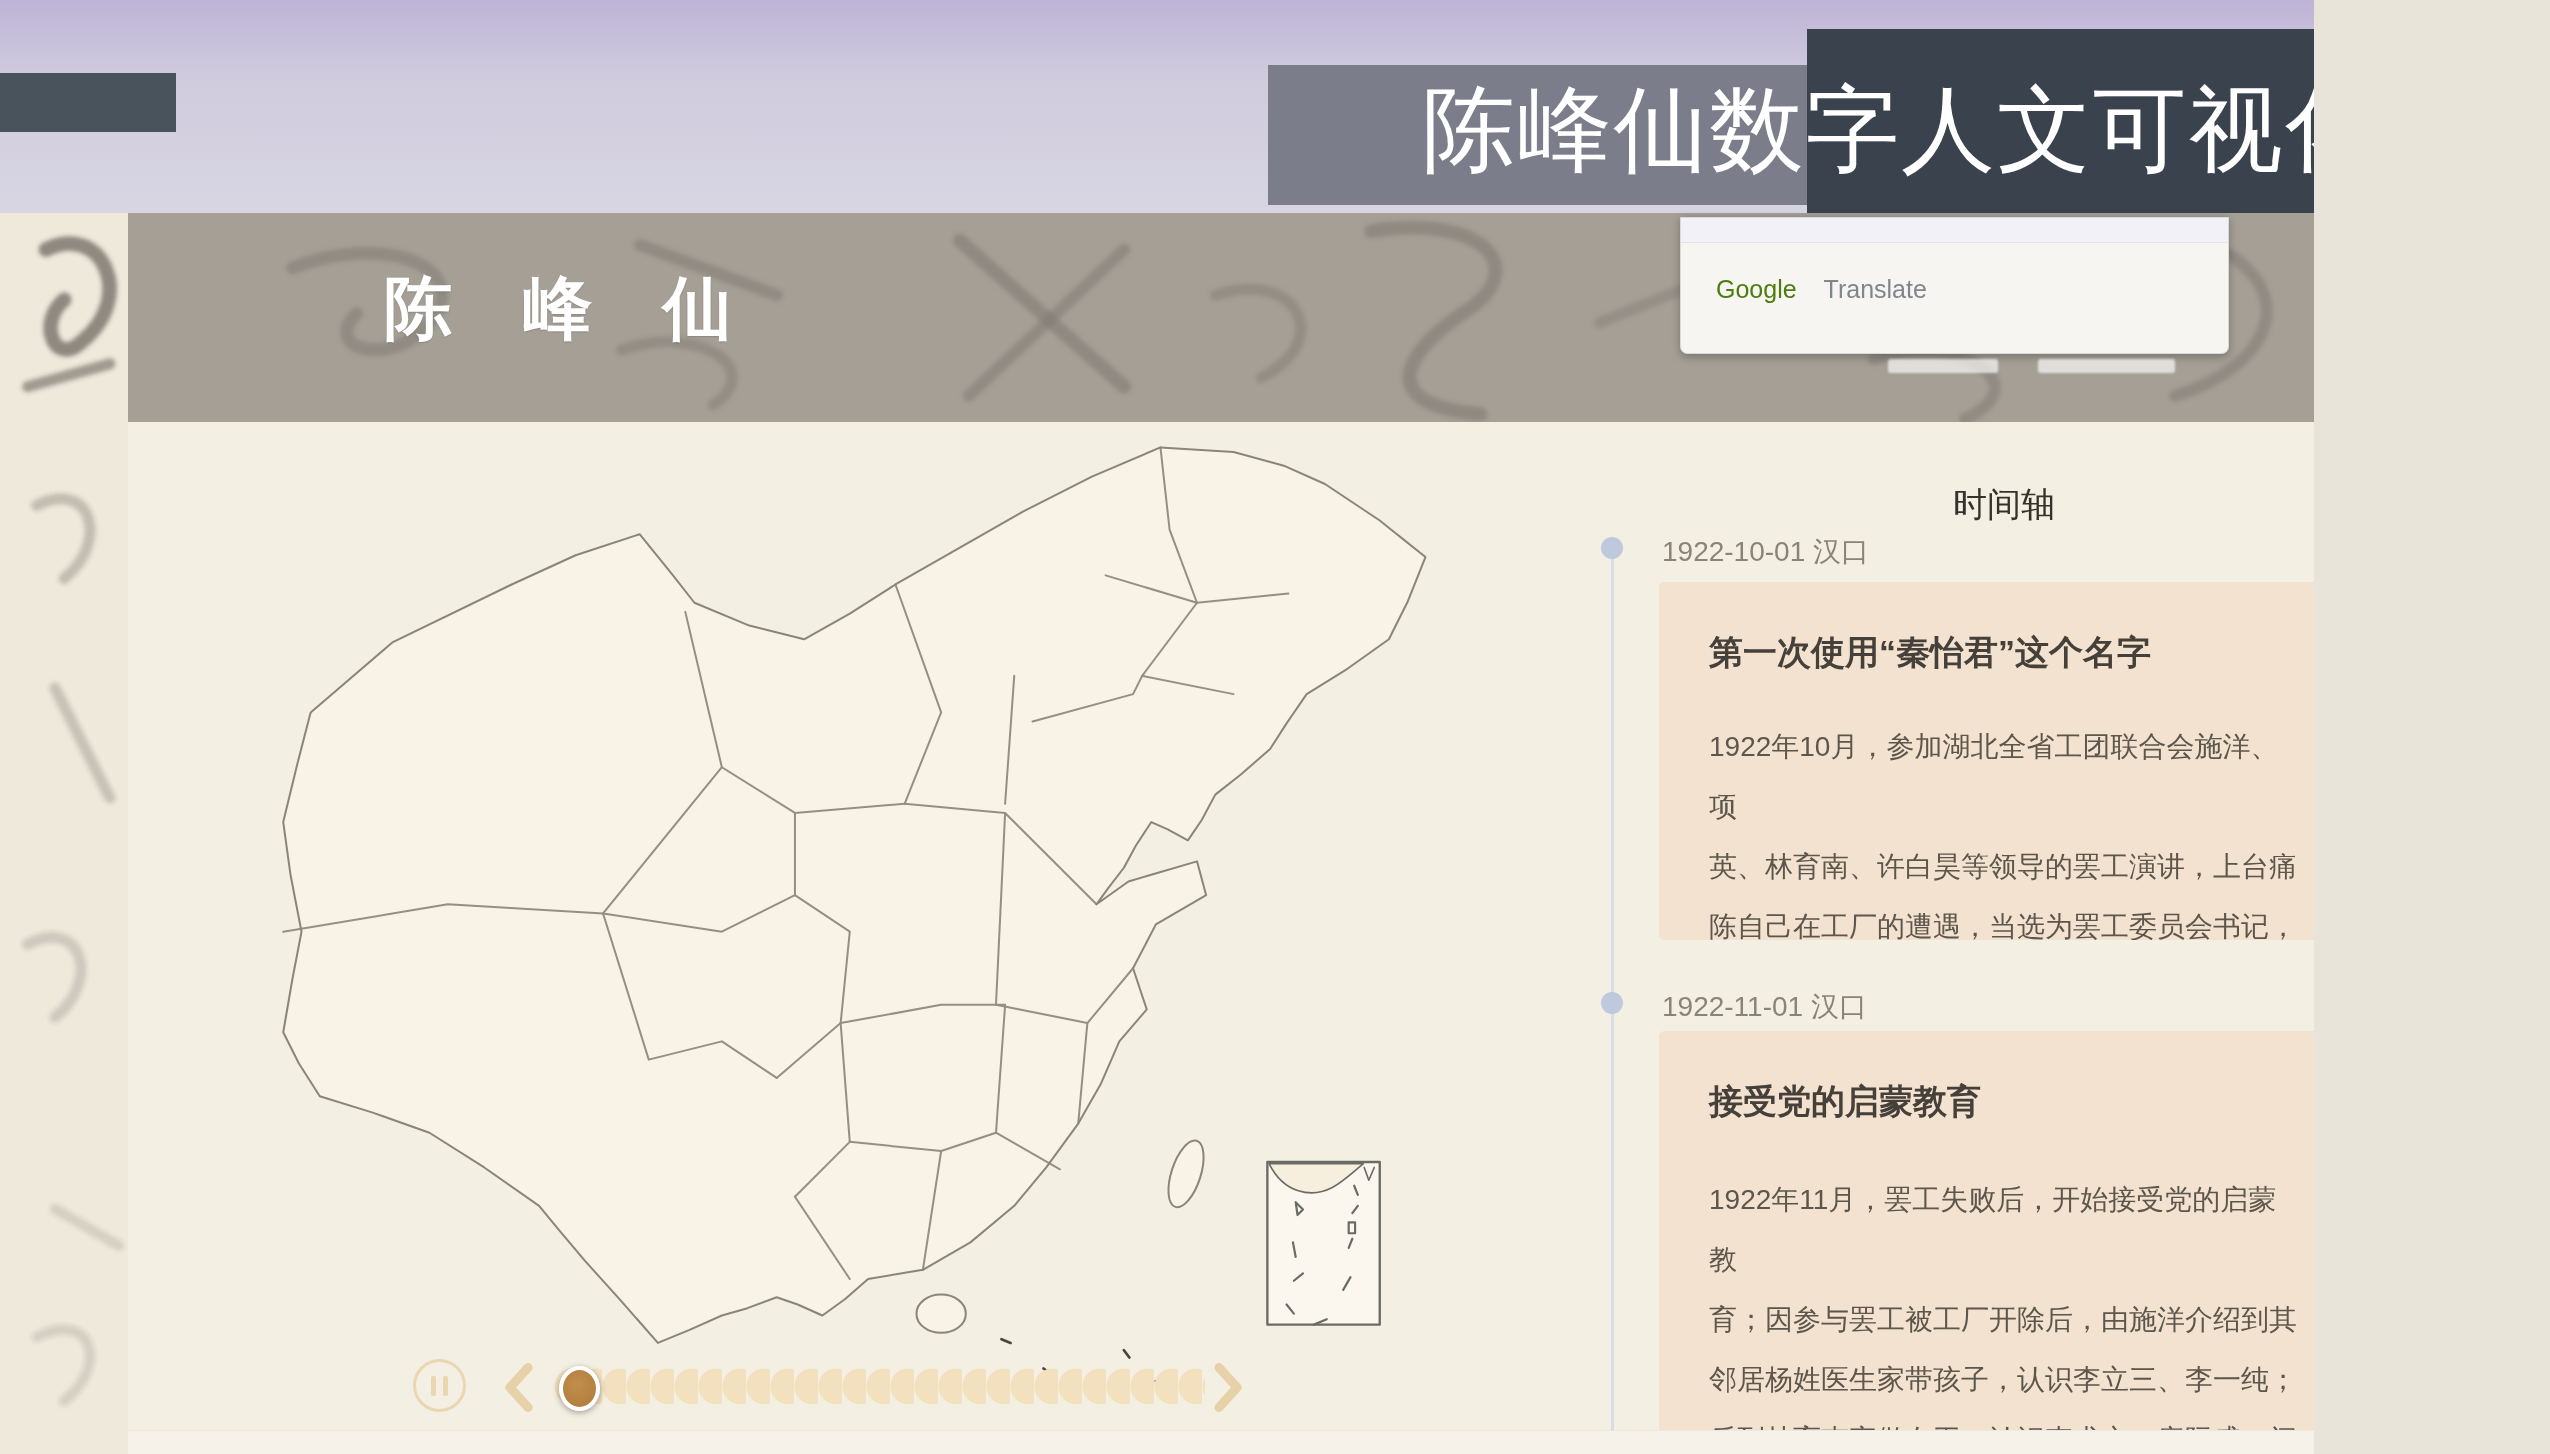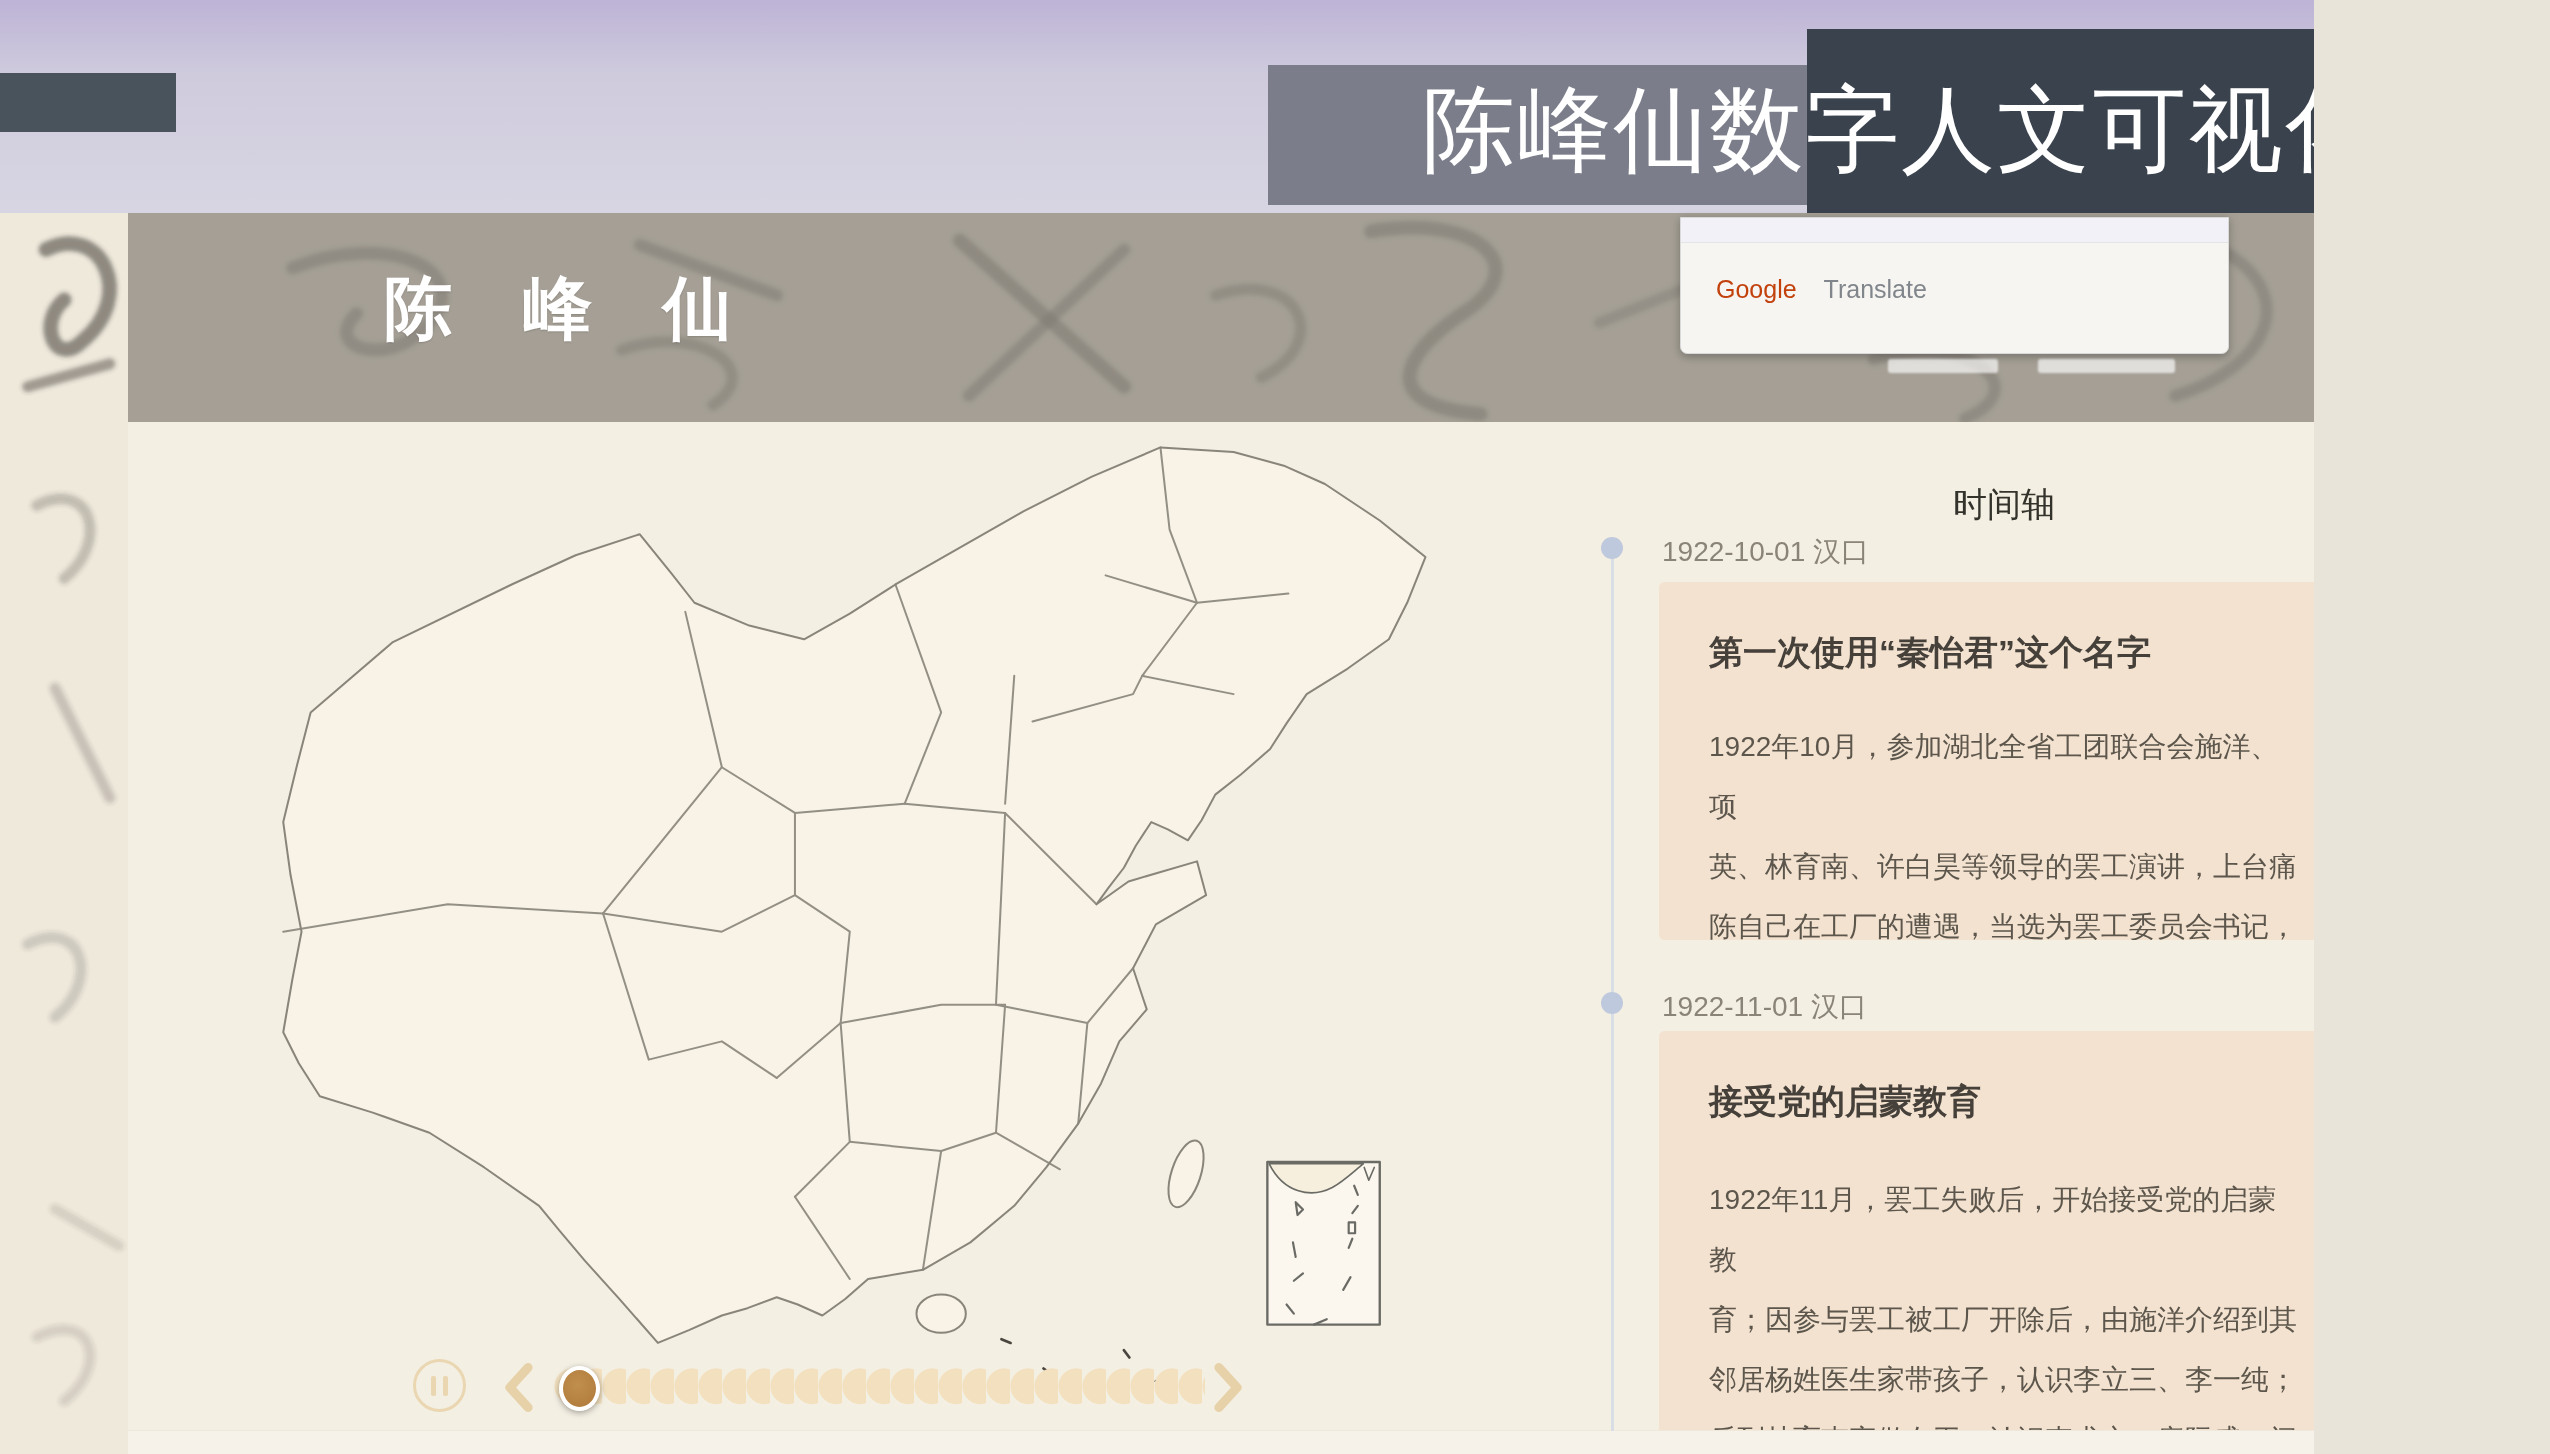--- a/index.html
+++ b/index.html
@@ -27,21 +27,21 @@
   .person-name{position:absolute;left:384px;top:263px;color:#fff;font-weight:bold;
     font-size:69px;letter-spacing:25.6px;white-space:nowrap;text-shadow:0 0.9px 1.8px rgba(0,0,0,.15);}
 
   
   .gt-popup{position:absolute;left:1680px;top:217px;width:547px;height:135px;
     background:#f6f5f2;border:0.9px solid #d9d9d9;border-radius:0 0 7.3px 7.3px;
     box-shadow:0 2.7px 9.1px rgba(0,0,0,.28);}
   .gt-top{position:absolute;left:0;top:0;width:100%;height:24px;background:#f2f1f8;
     border-bottom:0.9px solid #e4e4e4;border-radius:0;}
   .gt-label{position:absolute;left:35px;top:57px;font-size:25px;color:#757575;}
-  .gt-label .g1{color:#c2410c;font-weight:500;}
+  .gt-label .g1{color:#4d7c0f;font-weight:500;}
   .gt-label .g2{color:#80868b;margin-left:20px;}
   .nav-fragment{position:absolute;height:13.7px;background:#ffffff;opacity:.65;
     border-radius:2.7px;filter:blur(0.9px);}
 
   
   .content{position:absolute;left:128px;top:422px;width:2294px;height:1008px;background:#f4efe3;}
   .bottom-strip{position:absolute;left:128px;top:1431px;width:2294px;height:24px;background:#f7f2e9;}
 
   
   .pause-btn{position:absolute;left:413px;top:1359px;width:53px;height:53px;border-radius:50%;

